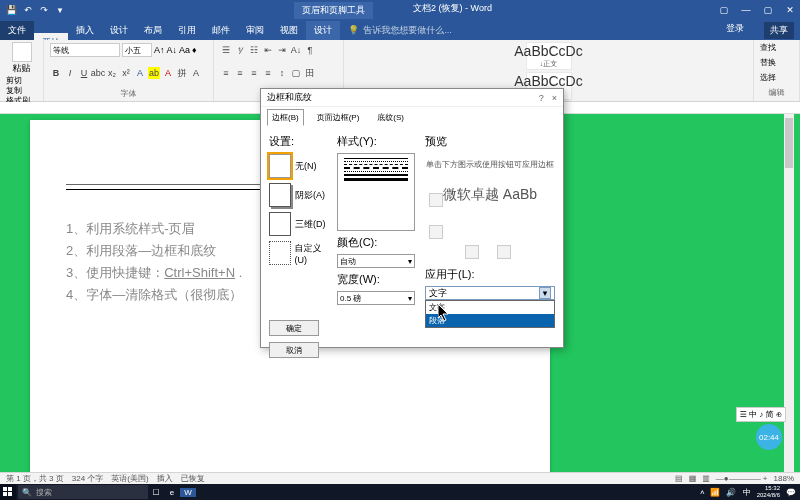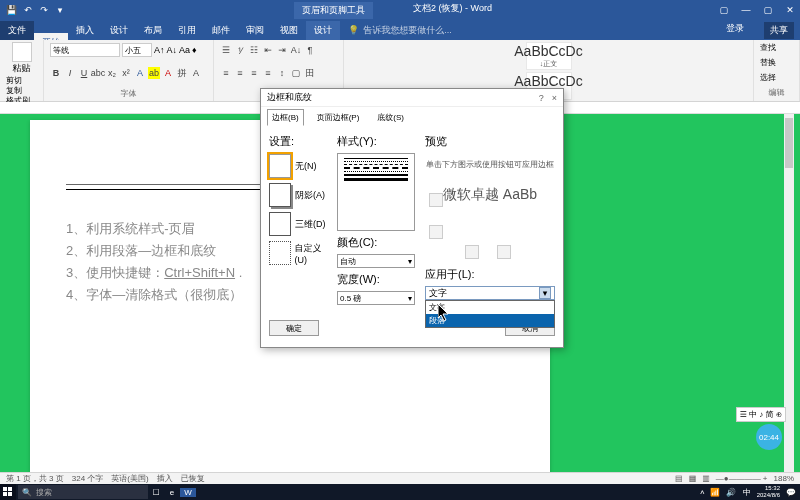--- a/index.html
+++ b/index.html
@@ -64,21 +64,21 @@
 .combo { border: 1px solid #999; height: 14px; width: 78px; font-size: 8px; padding: 0 2px; display: flex; justify-content: space-between; align-items: center; background: #fff; }
 .dlg-col3 { flex: 1; padding-left: 6px; }
 .preview-area { height: 110px; text-align: center; font-size: 8px; color: #555; padding-top: 6px; position:relative;}
 .preview-area .demo { margin-top: 16px; font-size: 14px;}
 .preview-area .mini-btn { position:absolute; width:14px; height:14px; border:1px solid #ccc; background:#f3f3f3;}
 .apply-combo-wrap { position: relative; }
 .apply-combo { border: 1px solid #7a9ac0; height: 14px; width: 130px; background: #fff; display: flex; align-items: center; padding: 0 3px; justify-content: space-between; }
 .dropdown { position: absolute; top: 14px; left: 0; width: 130px; border: 1px solid #666; background: #fff; z-index: 60; }
 .dropdown .opt { padding: 1px 3px; font-size: 8px; }
 .dropdown .opt.hover { background: #0a64ad; color: #fff; }
-.dlg-foot { display: flex; justify-content: space-between; gap: 6px; padding: 2px 8px; }
+.dlg-foot { display: flex; justify-content: center; gap: 6px; padding: 2px 8px; flex-direction: column; }
 .dlg-foot button { width: 50px; height: 16px; font-size: 8px; border: 1px solid #999; background: #f0f0f0; }
 .cursor-arrow { position: absolute; z-index: 100; pointer-events: none; }
 .timer-badge { position:absolute; right: 18px; bottom: 50px; width: 26px; height: 26px; border-radius: 50%; background:#3bb3e4; color:#fff; font-size:8px; display:flex; align-items:center; justify-content:center; z-index:40;}
 .ime-float { position:absolute; right:14px; bottom:78px; background:#fff; border:1px solid #ccc; font-size:8px; padding:1px 3px; display:flex; gap:2px; align-items:center; z-index:40;}
 .scroll-v { position:absolute; right:6px; top:0; bottom:0; width:10px; background:#f0f0f0;}
 .scroll-v .sthumb{ position:absolute; top:4px; left:1px; right:1px; height:50px; background:#c8c8c8;}
 </style>
 </head>
 <body>
 

